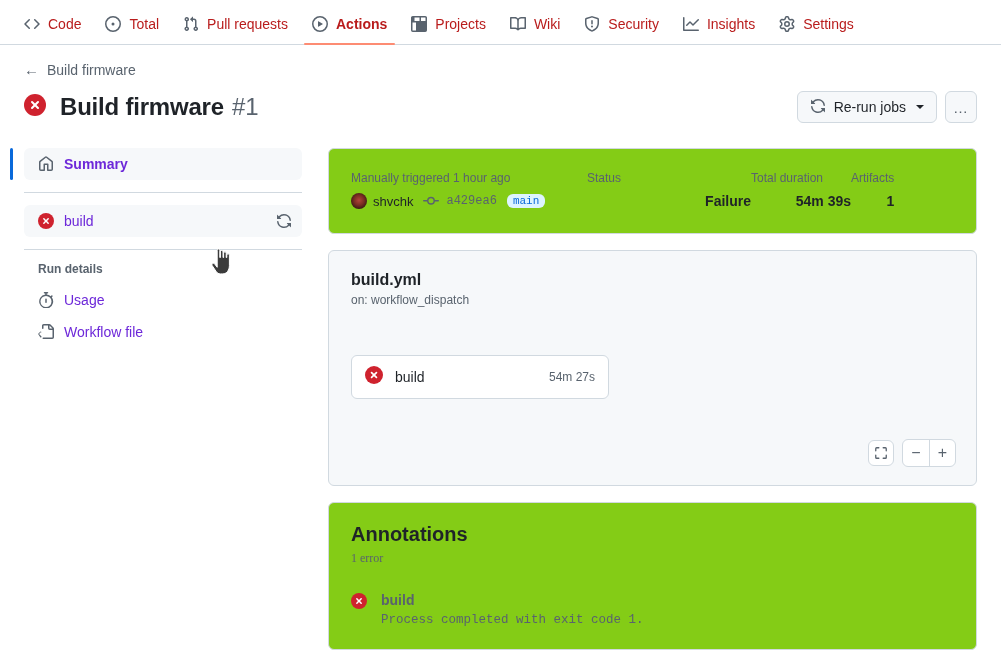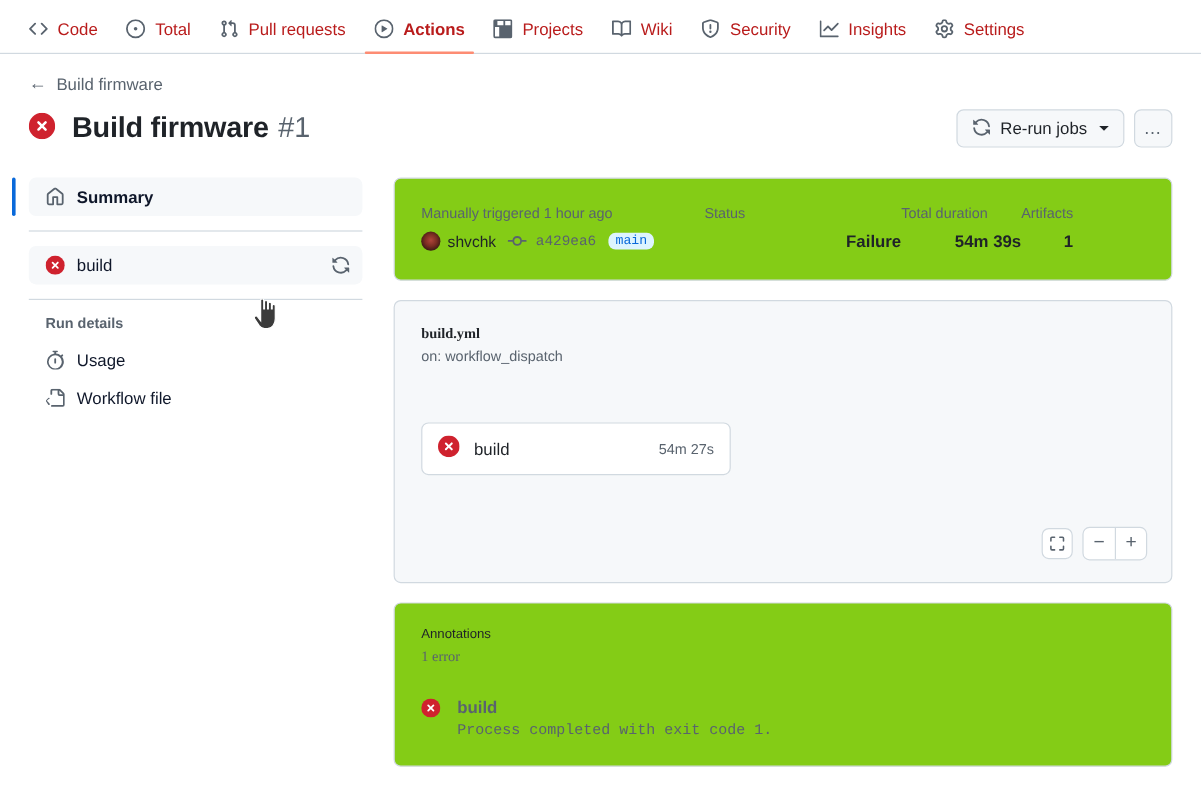--- a/index.html
+++ b/index.html
@@ -127,21 +127,21 @@
   
   .sidebar { width: 278px; flex: none; }
   .side-item {
     display: flex;
     align-items: center;
     gap: 10px;
     height: 32px;
     padding: 0 8px 0 14px;
     border-radius: 6px;
     font-size: 14px;
-    color: #0f172a;
+    color: #6d28d9;
     cursor: pointer;
     position: relative;
   }
   .side-item .side-ico {
     width: 16px; height: 16px;
     display: inline-flex;
     align-items: center; justify-content: center;
     color: #59636e;
     flex: none;
   }
@@ -238,21 +238,21 @@
     margin-left: 4px;
   }
 
   
   .graph-card {
     background: #f6f8fa;
     position: relative;
     height: 236px;
     padding: 20px 22px;
   }
-  .wf-name { font-size: 12px; font-weight: 700; color: #1f2328; font-family: Liberation Serif, serif; }
+  .wf-name { font-size: 16px; font-weight: 700; color: #1f2328; }
   .wf-on   { font-size: 12px; color: #59636e; margin-top: 4px; }
   .job-node {
     margin-top: 48px;
     width: 258px;
     height: 44px;
     background: #ffffff;
     border: 1px solid #d1d9e0;
     border-radius: 6px;
     display: flex;
     align-items: center;
@@ -290,21 +290,21 @@
     display: inline-flex;
     align-items: center; justify-content: center;
     color: #59636e;
     font-size: 16px;
     cursor: pointer;
   }
   .zc-group .zc-half + .zc-half { border-left: 1px solid #d1d9e0; }
 
   
   .ann-card { padding: 20px 22px 22px 22px; }
-  .ann-title { font-size: 11px; font-weight: 400; }
+  .ann-title { font-size: 20px; font-weight: 700; }
   .ann-count { font-size: 12px; color: #59636e; margin-top: 5px; font-family: Liberation Serif, serif; }
   .ann-row {
     display: flex;
     margin-top: 26px;
   }
   .ann-row .ann-ico { flex: none; margin-top: 1px; }
   .ann-body { margin-left: 14px; }
   .ann-job {
     font-size: 14px;
     font-weight: 700;

